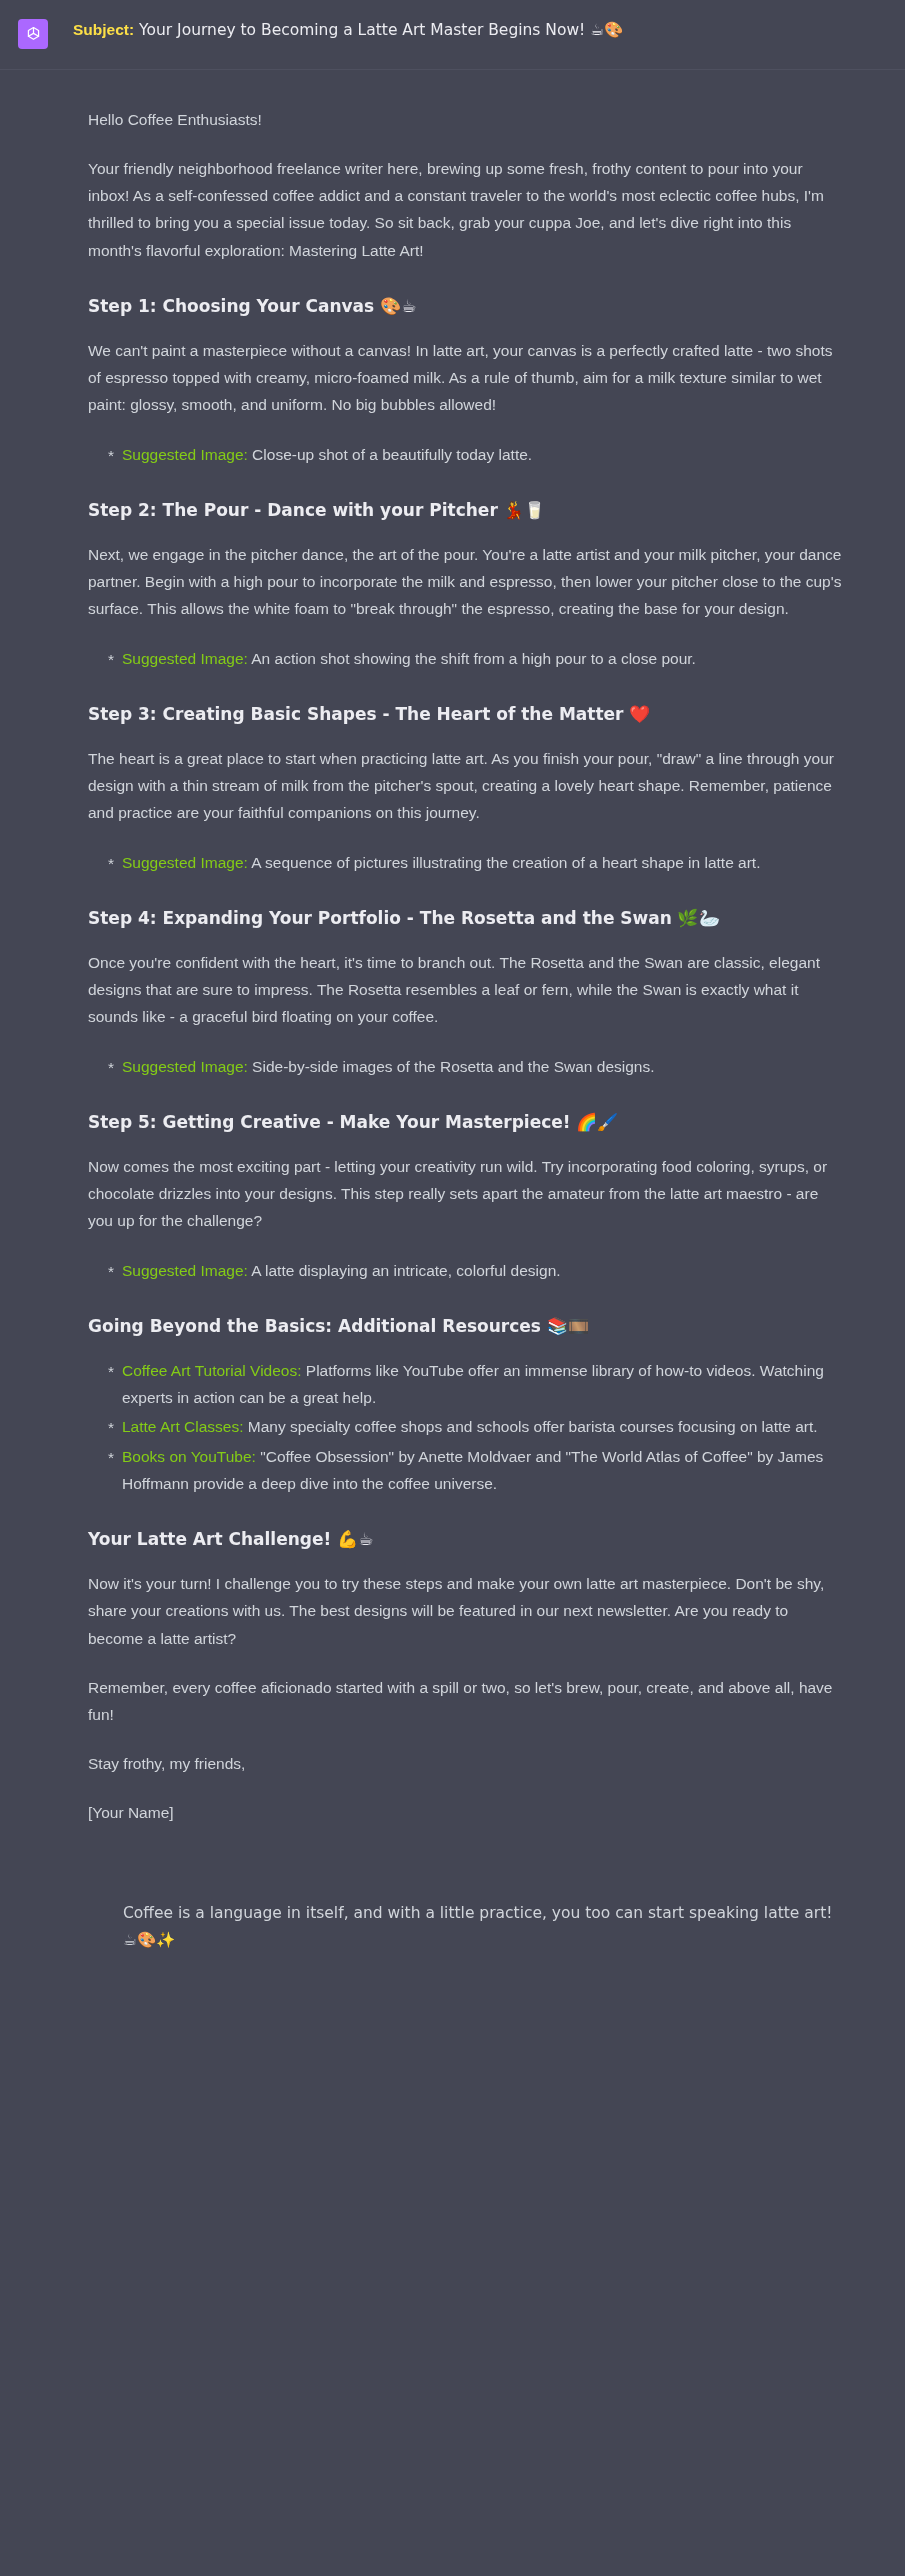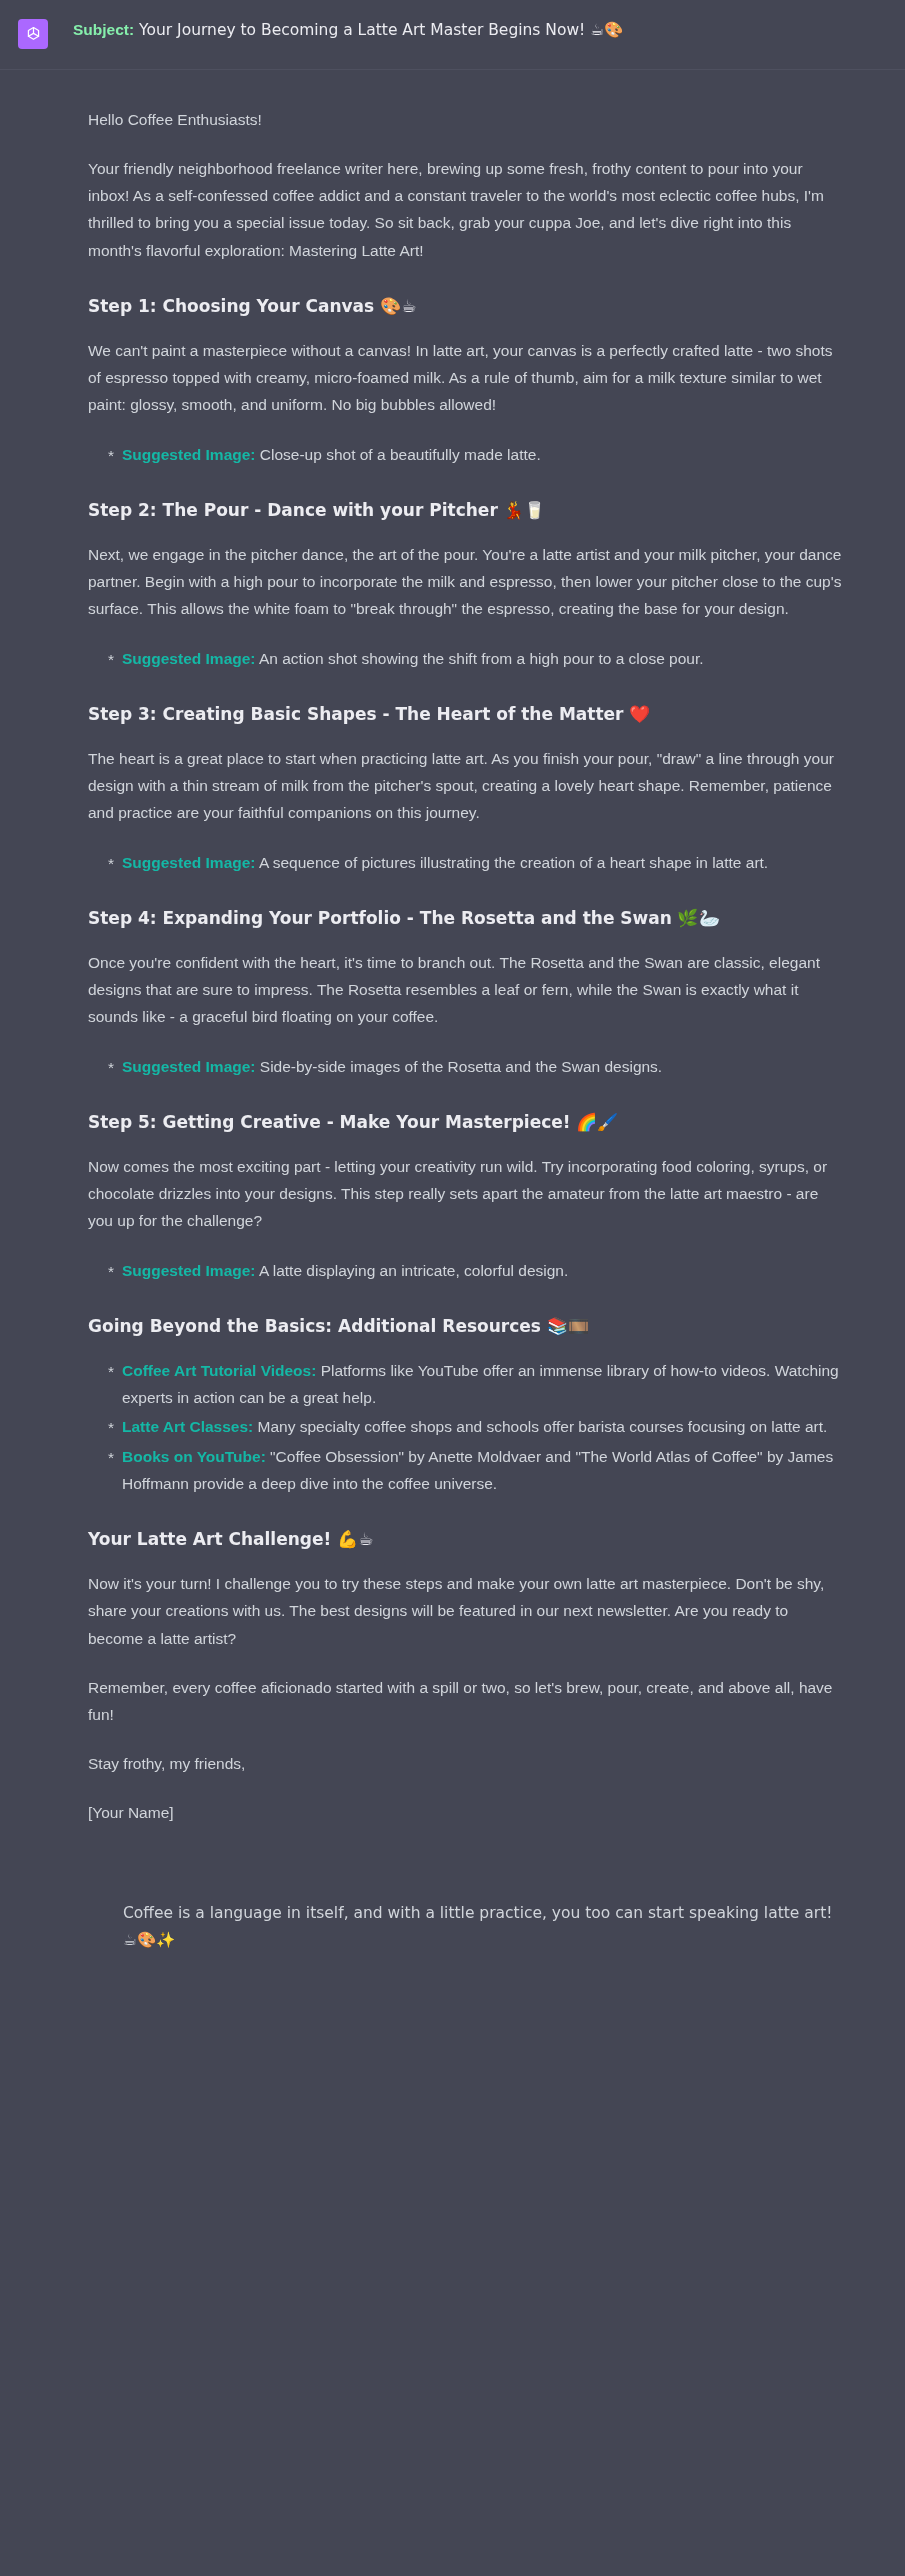--- a/index.html
+++ b/index.html
@@ -40,21 +40,21 @@
     justify-content: center;
   }
   .avatar svg { display:block; }
   .subject-line {
     margin-left: 25px;
     padding-right: 40px;
     font-size: 15.5px;
     line-height: 1.5;
     color: #ececf1;
   }
-  .subject-label { font-weight: bold; color: #86efac; }
+  .subject-label { font-weight: bold; color: #fde047; }
   .divider {
     height: 1px;
     background: #4e505f;
     width: 100%;
   }
   
   .body-wrap {
     padding: 36px 60px 0 88px;
   }
   p.para {
@@ -79,21 +79,21 @@
     padding-left: 14px;
     color: #d1d5db;
   }
   ul.bullets li::before {
     content: "*";
     position: absolute;
     left: 0;
     top: 1px;
     color: #d1d5db;
   }
-  ul.bullets li b { color: #14b8a6; font-weight: bold; }
+  ul.bullets li b { color: #84cc16; font-weight: normal; }
   .spacer-lg { height: 52px; }
   .closing {
     padding: 0 60px 0 88px;
     color: #d1d5db;
     margin-left: 35px;
   }
   .emoji { font-family: "DejaVu Sans", sans-serif; }
 </style>
 </head>
 <body>
@@ -116,21 +116,21 @@
   <div class="divider"></div>
 
   <div class="body-wrap">
 
     <p class="para">Hello Coffee Enthusiasts!</p>
     <p class="para">Your friendly neighborhood freelance writer here, brewing up some fresh, frothy content to pour into your inbox! As a self-confessed coffee addict and a constant traveler to the world's most eclectic coffee hubs, I'm thrilled to bring you a special issue today. So sit back, grab your cuppa Joe, and let's dive right into this month's flavorful exploration: Mastering Latte Art!</p>
 
     <h3 class="step emoji">Step 1: Choosing Your Canvas 🎨☕</h3>
     <p class="para">We can't paint a masterpiece without a canvas! In latte art, your canvas is a perfectly crafted latte - two shots of espresso topped with creamy, micro-foamed milk. As a rule of thumb, aim for a milk texture similar to wet paint: glossy, smooth, and uniform. No big bubbles allowed!</p>
     <ul class="bullets">
-      <li><b>Suggested Image:</b><span> Close-up shot of a beautifully made latte.</span></li>
+      <li><b>Suggested Image:</b><span> Close-up shot of a beautifully today latte.</span></li>
     </ul>
 
     <h3 class="step emoji">Step 2: The Pour - Dance with your Pitcher 💃🥛</h3>
     <p class="para">Next, we engage in the pitcher dance, the art of the pour. You're a latte artist and your milk pitcher, your dance partner. Begin with a high pour to incorporate the milk and espresso, then lower your pitcher close to the cup's surface. This allows the white foam to "break through" the espresso, creating the base for your design.</p>
     <ul class="bullets">
       <li><b>Suggested Image:</b><span> An action shot showing the shift from a high pour to a close pour.</span></li>
     </ul>
 
     <h3 class="step emoji">Step 3: Creating Basic Shapes - The Heart of the Matter ❤️</h3>
     <p class="para">The heart is a great place to start when practicing latte art. As you finish your pour, "draw" a line through your design with a thin stream of milk from the pitcher's spout, creating a lovely heart shape. Remember, patience and practice are your faithful companions on this journey.</p>

